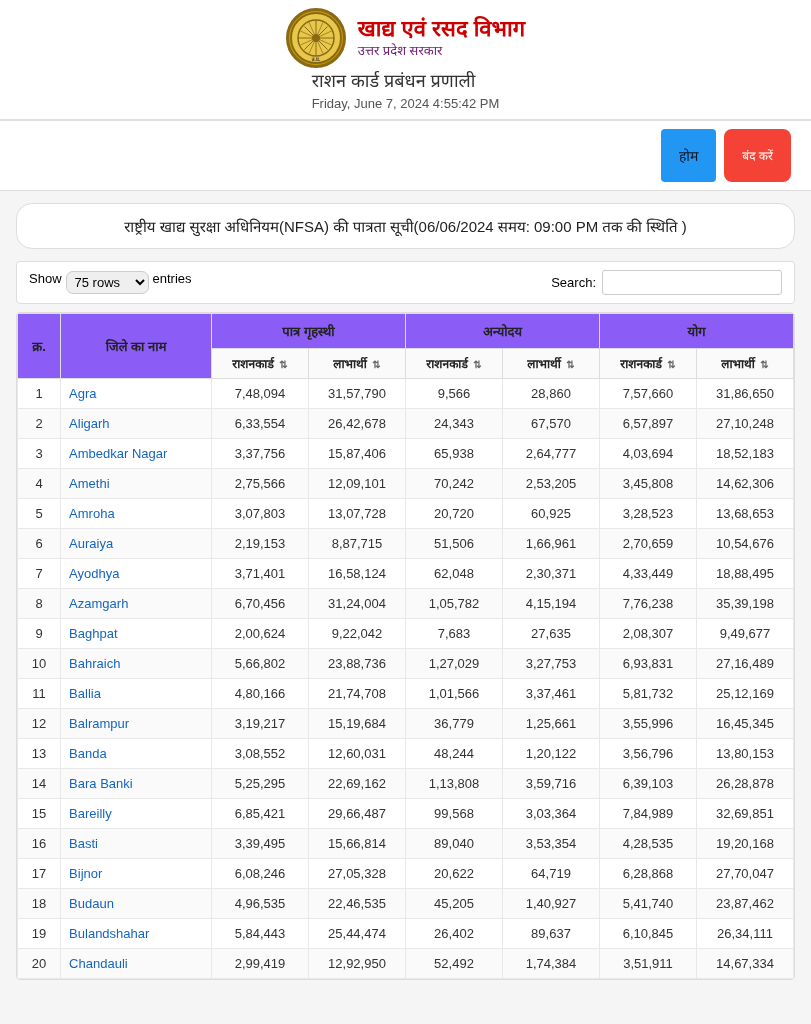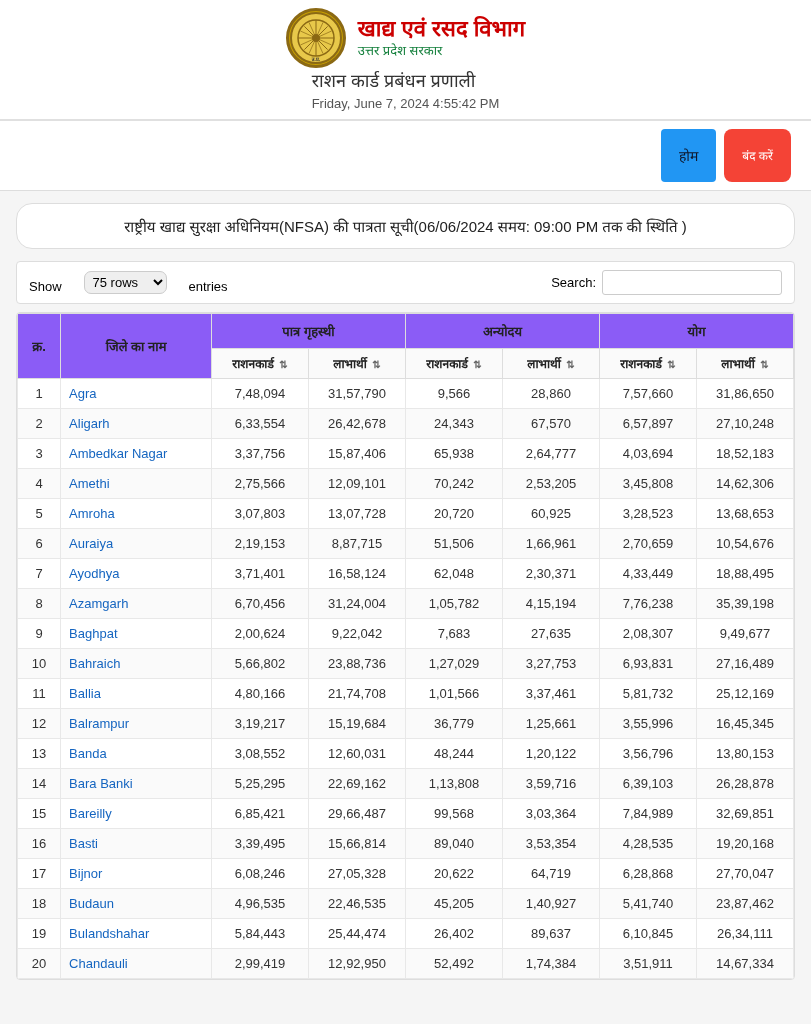--- a/index.html
+++ b/index.html
@@ -18,21 +18,21 @@
     .header-left { display: flex; align-items: center; gap: 12px; }
     .logo-circle {
       width: 60px; height: 60px; border-radius: 50%;
       background: #c8a000;
       display: flex; align-items: center; justify-content: center;
       font-size: 8px; color: white; text-align: center; font-weight: bold;
       border: 3px solid #8B6914;
       overflow: hidden;
     }
     .logo-title { font-size: 22px; font-weight: bold; color: #cc0000; line-height: 1.1; }
-    .logo-subtitle { font-size: 13px; color: #15803d; }
+    .logo-subtitle { font-size: 13px; color: #701a75; }
     .header-right { text-align: left; }
     .system-title { font-size: 18px; color: #333; font-weight: normal; }
     .date-time { font-size: 13px; color: #555; margin-top: 4px; }
 
     
     .navbar {
       background: white;
       padding: 8px 20px;
       display: flex;
       justify-content: flex-end;
@@ -64,21 +64,21 @@
     .table-controls {
       display: flex;
       justify-content: space-between;
       align-items: center;
       margin: 12px 16px 8px;
       background: white;
       padding: 8px 12px;
       border: 1px solid #ddd;
       border-radius: 4px;
     }
-    .show-entries { display: flex; align-items: flex-end; gap: 22px; font-size: 13px; }
+    .show-entries { display: flex; align-items: flex-start; gap: 4px; font-size: 13px; }
     .show-entries select {
       border: 1px solid #ccc; padding: 2px 4px; border-radius: 7px; font-size: 13px;
     }
     .search-box { display: flex; align-items: center; gap: 6px; font-size: 13px; }
     .search-box input {
       border: 1px solid #ccc; padding: 4px 8px; border-radius: 3px;
       font-size: 13px; width: 180px;
     }
 
     

